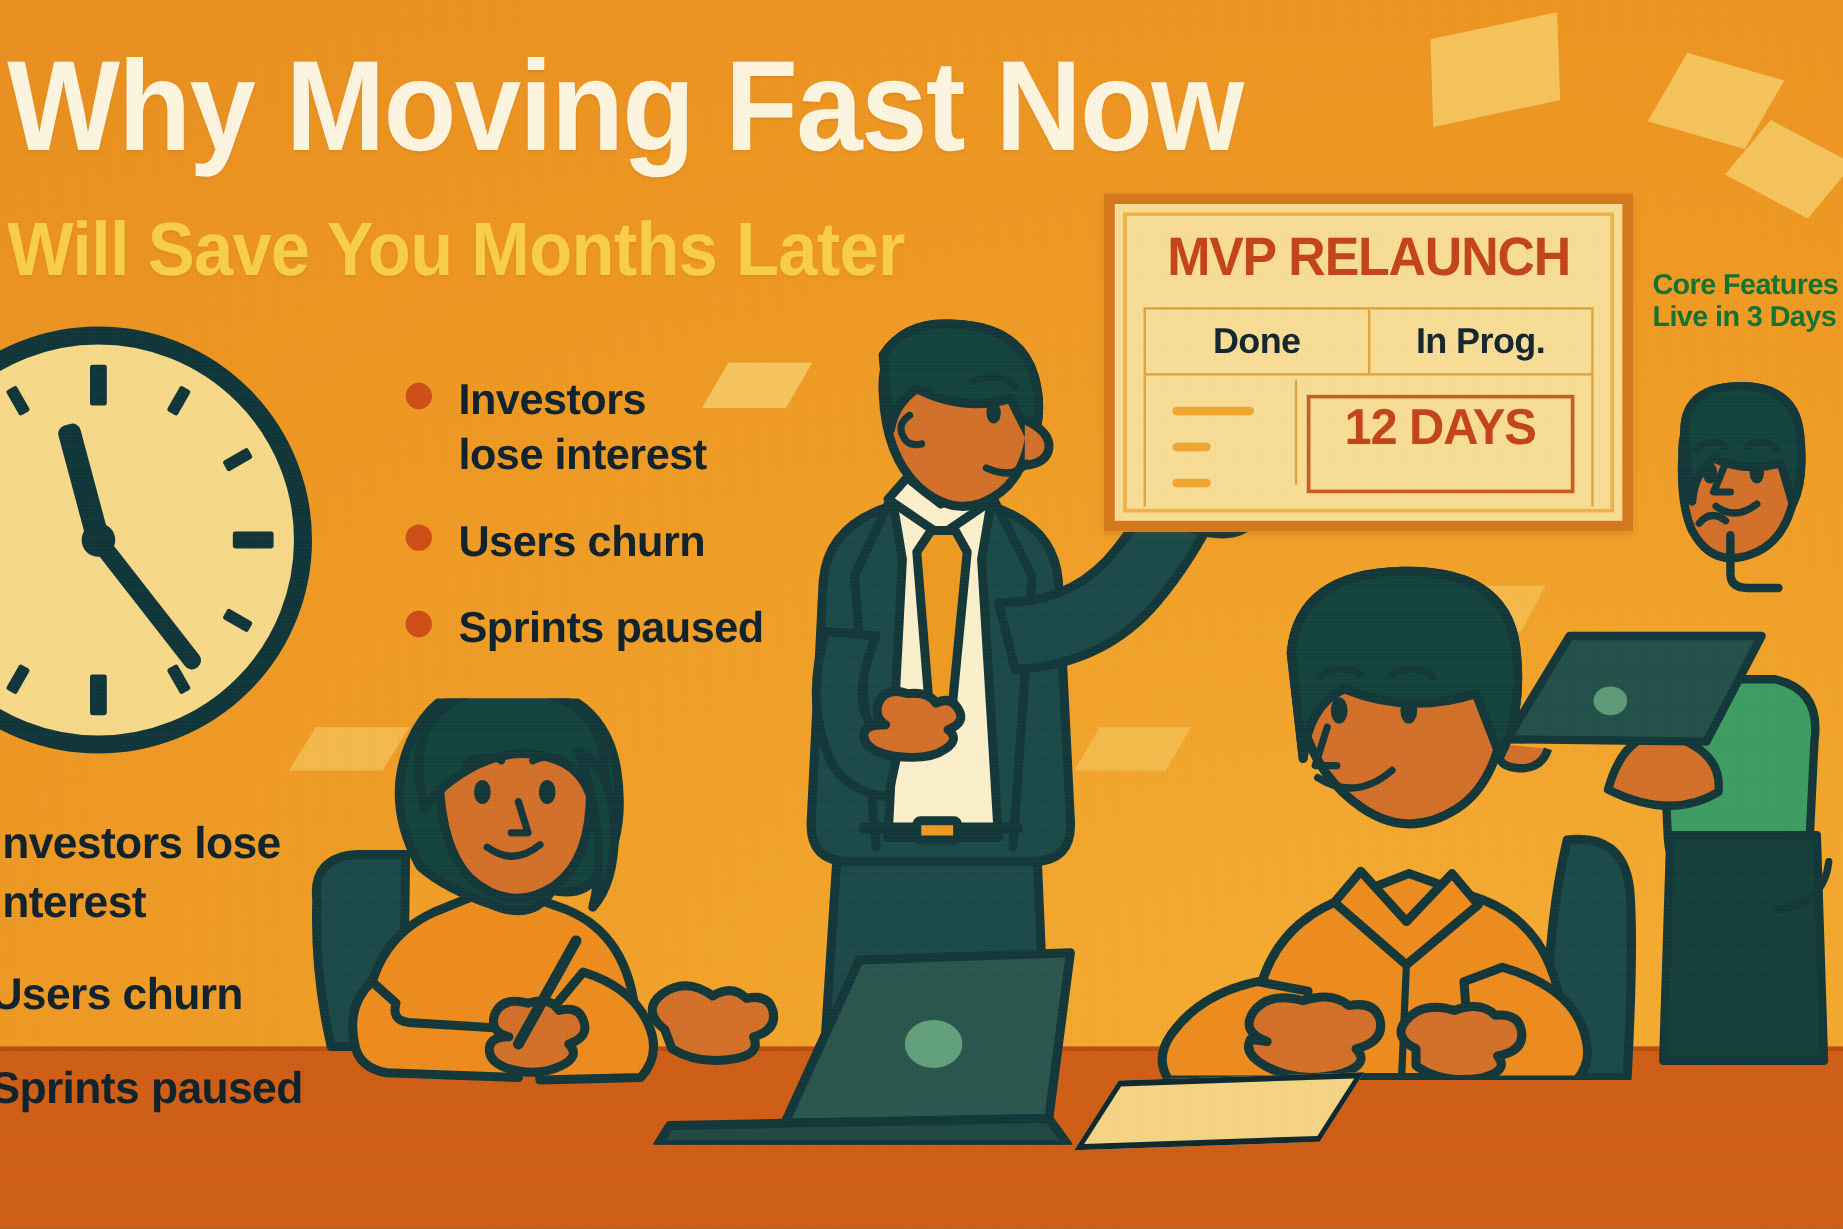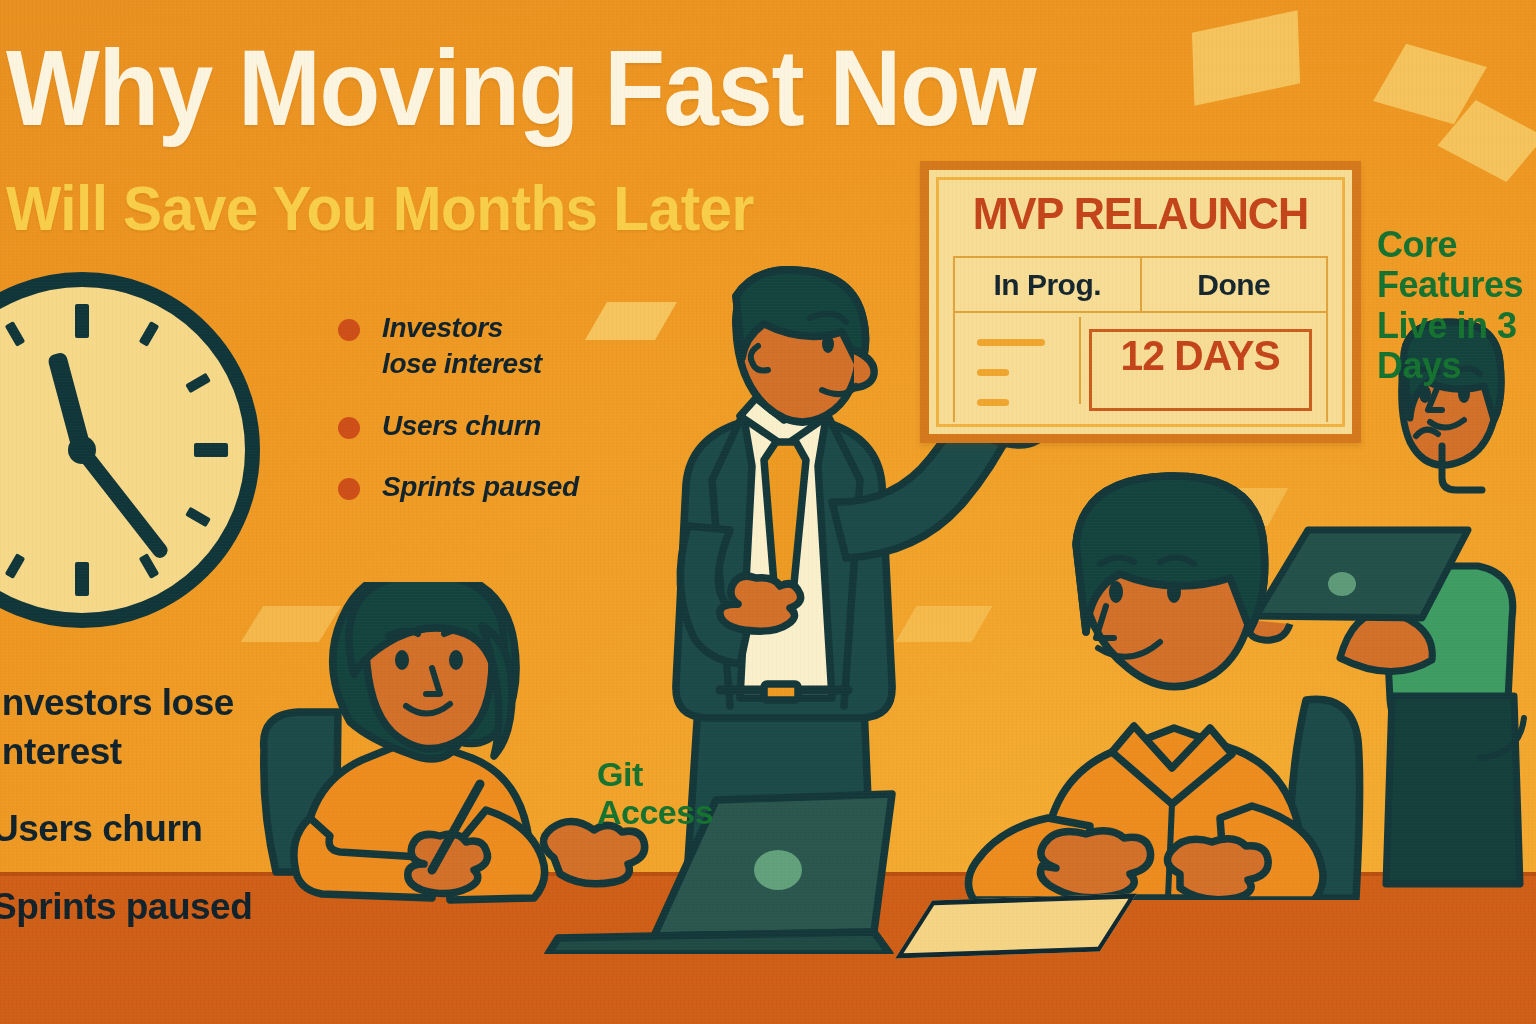--- a/index.html
+++ b/index.html
@@ -37,31 +37,31 @@
             border:15px solid #10363A;box-sizing:border-box;}
   .tick{position:absolute;left:50%;top:50%;background:#10363A;border-radius:2px;transform-origin:50% 50%;}
   .hand{position:absolute;left:50%;top:50%;background:#10363A;border-radius:7px;transform-origin:6px 50%;}
   .clk-pin{position:absolute;left:50%;top:50%;width:28px;height:28px;margin:-14px 0 0 -14px;
            border-radius:50%;background:#10363A;}
 
   
   #bullets{position:absolute;left:338px;top:310px;width:330px;color:#10222B;}
   .bullet-row{display:flex;align-items:flex-start;margin-bottom:26px;}
   .bullet-dot{flex:0 0 auto;width:22px;height:22px;border-radius:50%;background:#CE4E18;margin:9px 22px 0 0;}
-  .bullet-text{font-size:28px;line-height:1.28;font-weight:bold;letter-spacing:-.4px;font-style:italic;}
+  .bullet-text{font-size:36px;line-height:1.28;font-weight:bold;letter-spacing:-.4px;}
 
   
   #ghost-list{position:absolute;left:-8px;top:678px;width:300px;color:#10222B;
               font-size:37px;line-height:1.33;font-weight:bold;letter-spacing:-.5px;}
   #ghost-list .gl{margin-bottom:28px;}
 
   
   .callout{position:absolute;color:#15722F;font-weight:bold;line-height:1.12;letter-spacing:-.5px;}
   #callout-git{left:597px;top:755px;font-size:34px;}
-  #callout-core{left:1377px;top:225px;font-size:36px;white-space:nowrap;}
+  #callout-core{left:1377px;top:225px;font-size:24px;white-space:nowrap;}
 
   
   #board{position:absolute;left:920px;top:161px;width:441px;height:282px;
          background:#F7DC95;border:9px solid #D4781C;box-sizing:border-box;
          box-shadow:0 3px 6px rgba(130,70,10,.2);}
   #board-inner{position:absolute;inset:7px;border:3px solid #EFB243;box-sizing:border-box;}
   #board-title{position:absolute;left:0;right:0;top:18px;text-align:center;
                font-size:45px;font-weight:bold;color:#C4441A;letter-spacing:-1px;
                transform:scaleX(.96);}
   #board-cols{position:absolute;left:24px;right:24px;top:86px;height:57px;
@@ -262,22 +262,22 @@
       <path d="M250 404 q-20 -10 -8 -24 q14 -16 40 -8 q22 -8 34 4 q20 -2 22 14 q2 16 -20 20 q10 12 -12 18 q-34 6 -56 -10 z" fill="#D2702A"></path>
     </g>
   </svg>
 
   <div id="table-sheet"></div>
 
   <div id="board">
     <div id="board-inner"></div>
     <div id="board-title">MVP RELAUNCH</div>
     <div id="board-cols">
+      <div class="bcol">Done</div>
       <div class="bcol">In Prog.</div>
-      <div class="bcol">Done</div>
     </div>
     <div id="board-body">
       <div id="col-div"></div>
       <div class="task-bar" style="left:22px;top:26px;width:68px;"></div>
       <div class="task-bar" style="left:22px;top:56px;width:32px;"></div>
       <div class="task-bar" style="left:22px;top:86px;width:32px;"></div>
       <div id="days-chip">
         <span>12 DAYS</span>
       </div>
     </div>
@@ -302,19 +302,17 @@
     </div>
   </div>
 
   <div id="ghost-list">
     <div class="gl" style="white-space:pre-line;">Investors lose
 interest</div>
     <div class="gl" style="white-space:pre-line;">Users churn</div>
     <div class="gl" style="white-space:pre-line;">Sprints paused</div>
   </div>
 
-  <div class="callout" id="callout-git" style="white-space:pre-line;">Git
-Access</div>
   <div class="callout" id="callout-core" style="white-space:pre-line;">Core Features
 Live in 3 Days</div>
 
   <div id="grain"></div>
 </div>
 
 </body></html>

